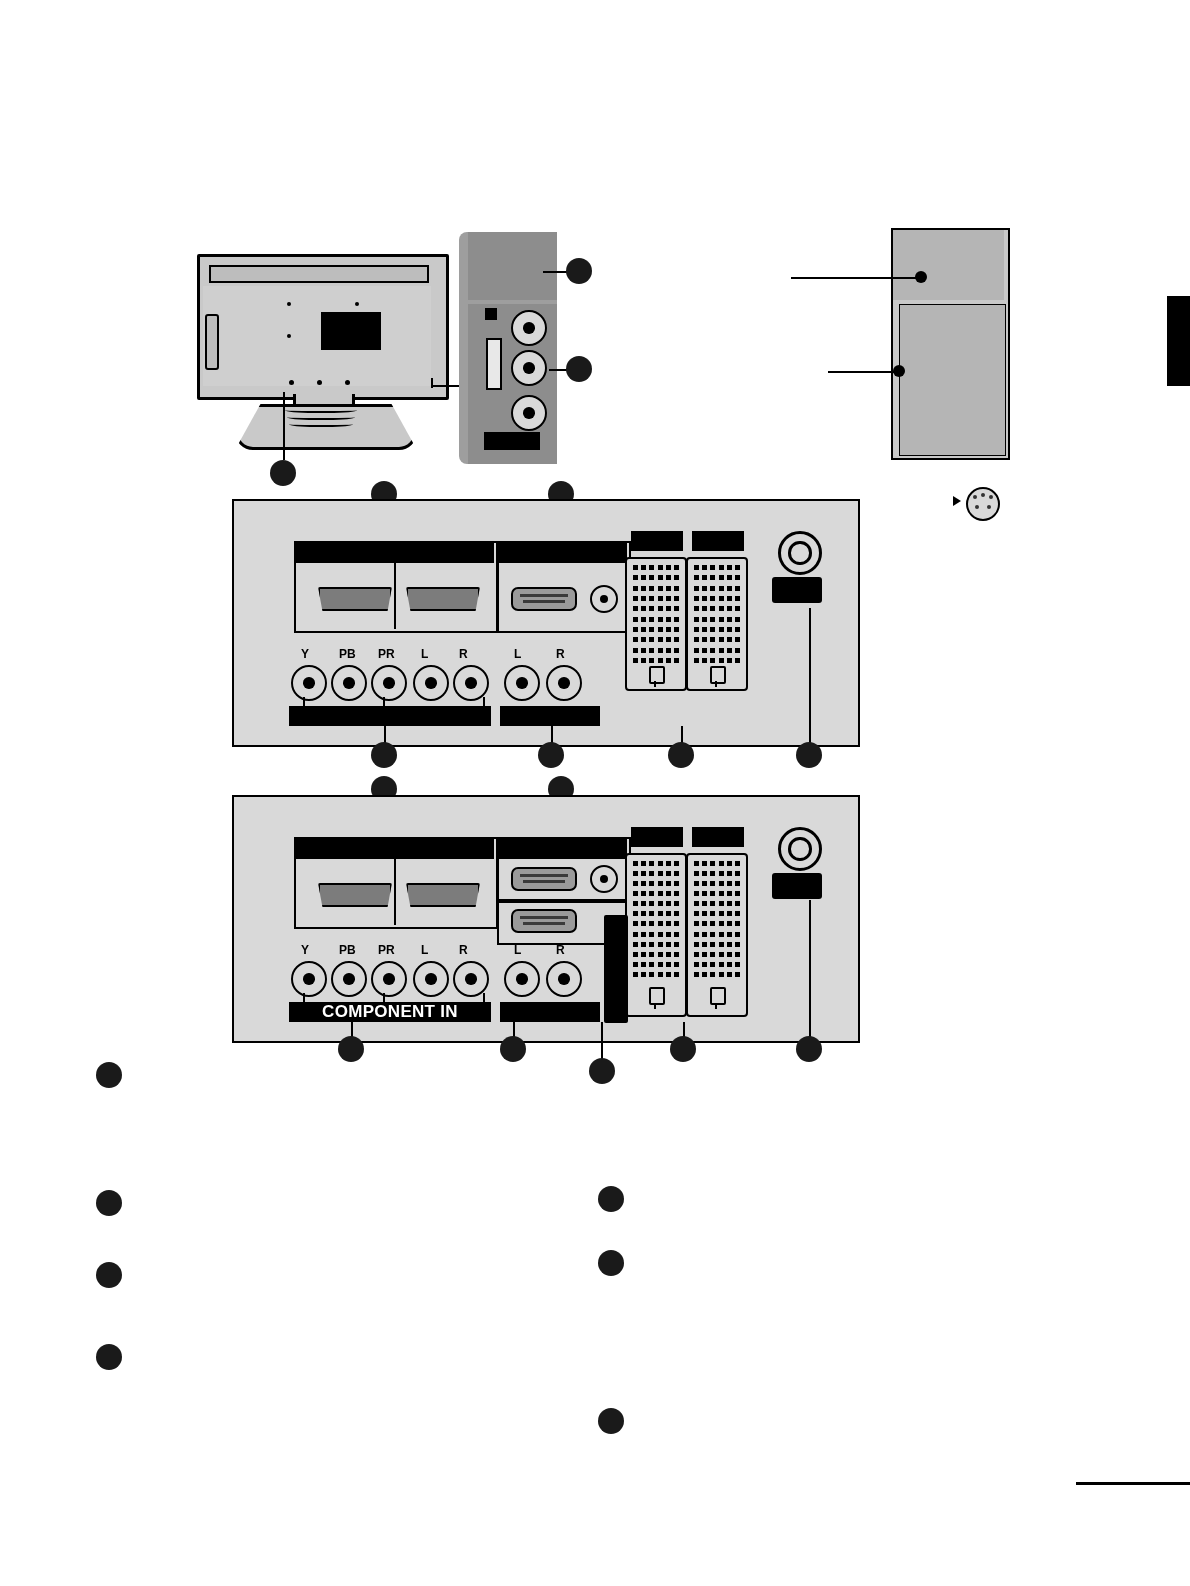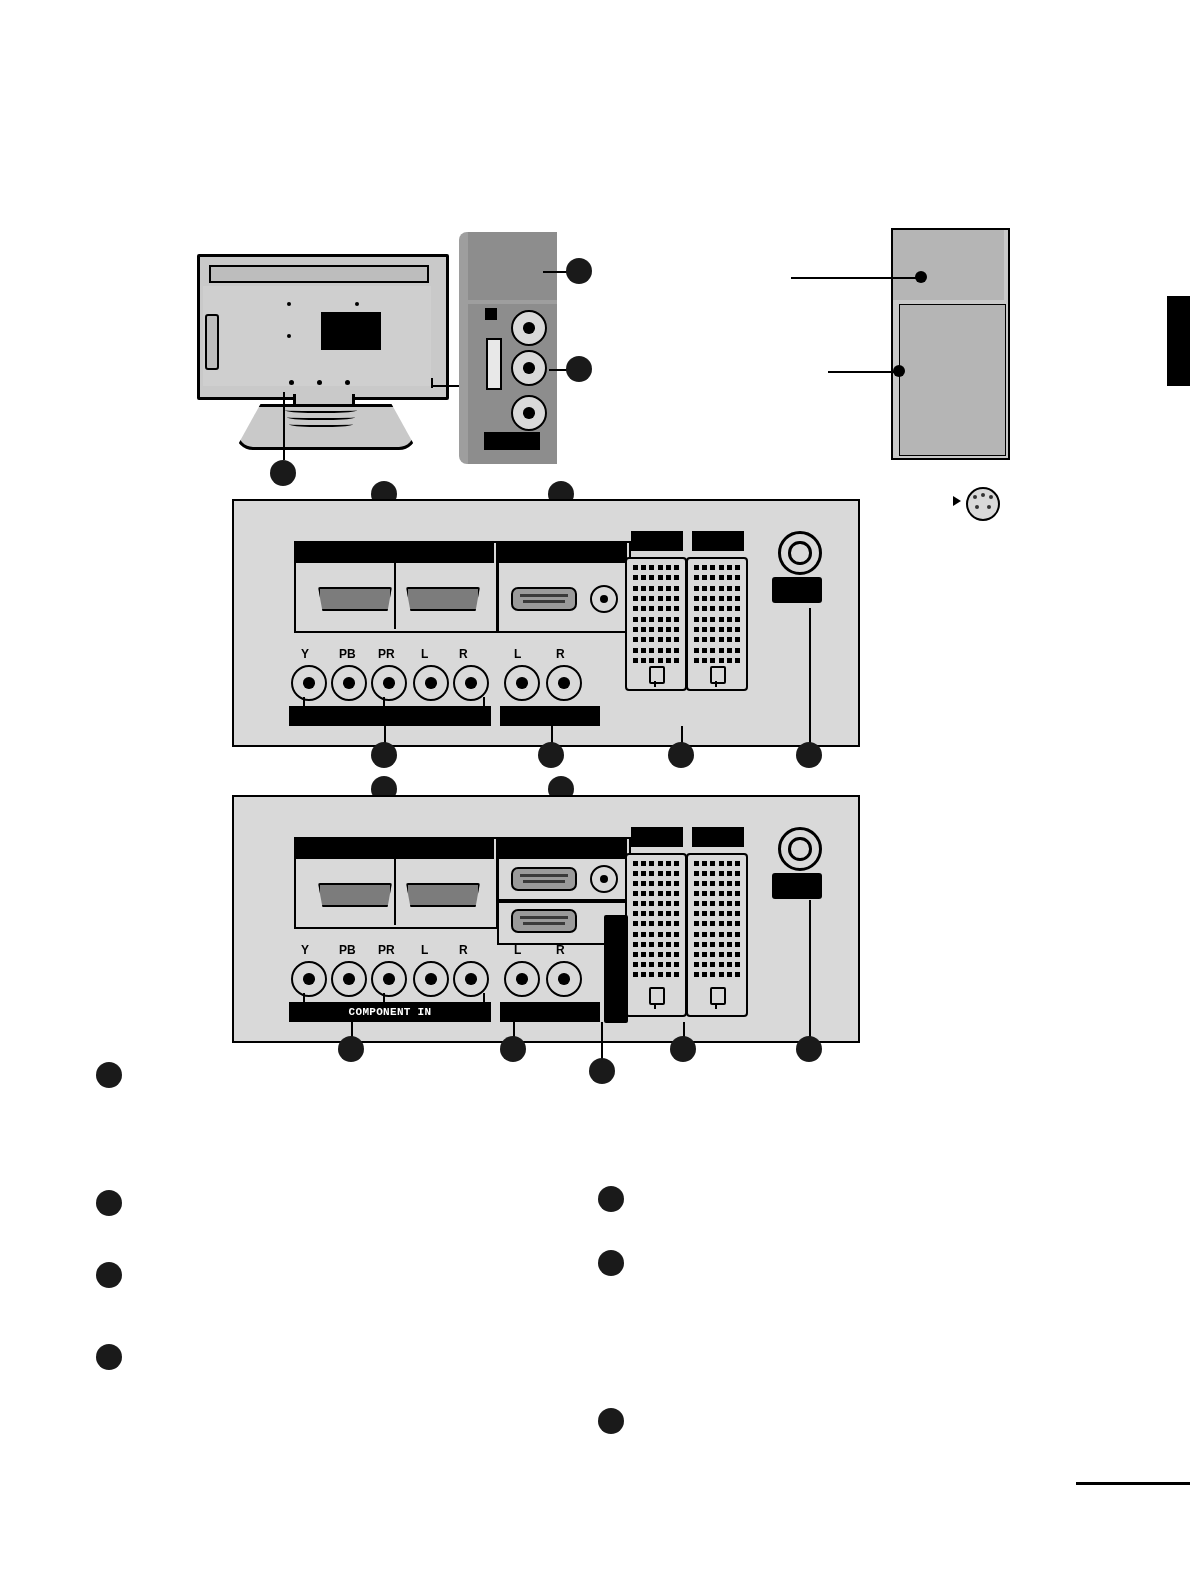--- a/index.html
+++ b/index.html
@@ -23,21 +23,21 @@
   .arrow-down{position:absolute;width:0;height:0;border-left:5px solid transparent;border-right:5px solid transparent;border-top:8px solid #000;}
   .arrow-right{position:absolute;width:0;height:0;border-top:5px solid transparent;border-bottom:5px solid transparent;border-left:8px solid #000;}
 
   
   .rca{position:absolute;border-radius:50%;background:#d9d9d9;border:2px solid #000;display:flex;align-items:center;justify-content:center;}
   .rca .inner{width:36%;height:36%;border-radius:50%;background:#000;}
 
   
   .lbl{position:absolute;font-size:12px;font-weight:bold;color:#000;font-family:"Liberation Sans",sans-serif;}
 
-  .white-on-black{color:#fff;font-size:11px;font-weight:bold;letter-spacing:.3px;font-family:Liberation Mono, monospace;}
+  .white-on-black{color:#fff;font-size:17px;font-weight:bold;letter-spacing:.3px;}
 
   
   .scart{position:absolute;border:2px solid #000;border-radius:4px;background:#d9d9d9;}
   .scartpins{position:absolute;display:flex;flex-direction:column;justify-content:space-between;}
   .pinrow{display:flex;justify-content:space-between;}
   .pin{width:5px;height:5px;background:#000;}
 
   
   .antenna{position:absolute;border-radius:50%;border:3px solid #000;background:#d9d9d9;display:flex;align-items:center;justify-content:center;}
   .antenna .mid{width:46%;height:46%;border-radius:50%;border:3px solid #000;background:#d9d9d9;}

